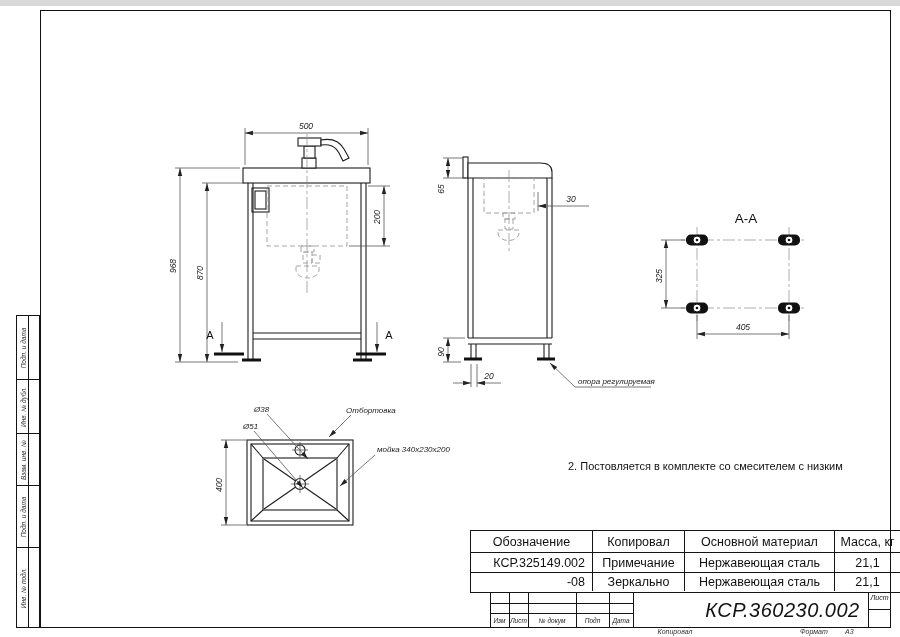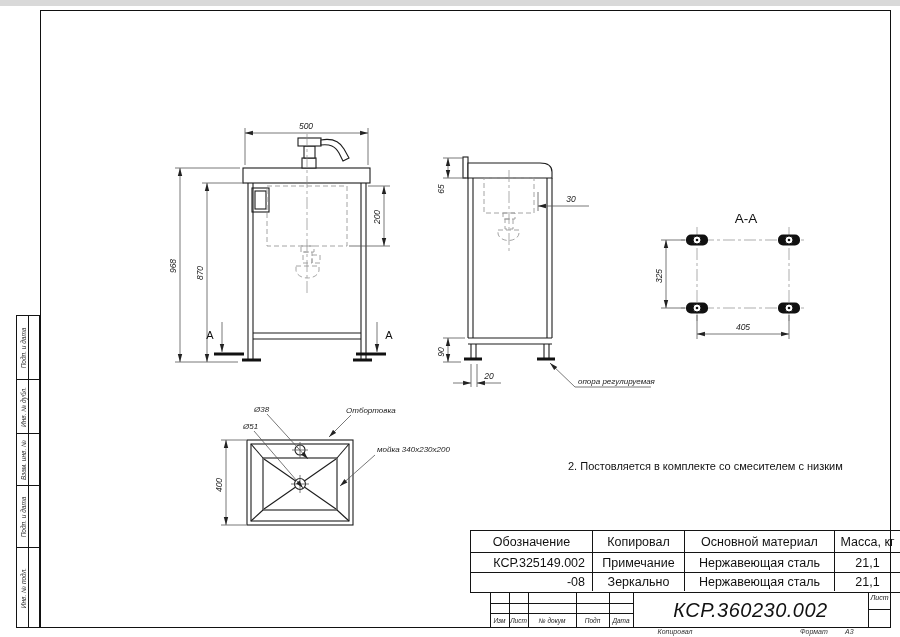--- a/index.html
+++ b/index.html
@@ -30,21 +30,21 @@
         border-left:1.1px solid #141414;border-top:1.1px solid #141414;overflow:hidden;white-space:nowrap;}
   .spec .c:nth-child(4n+1){border-left:none;}
   .spec .c:nth-child(-n+4){border-top:none;}
   .spec .r{justify-content:flex-end;padding-right:7px;}
   .vline{position:absolute;width:1.2px;background:#141414;}
   .hline{position:absolute;height:1.2px;background:#141414;}
   .tb-lab{position:absolute;font:italic 6.5px "Liberation Sans",sans-serif;color:#222;
           text-align:center;top:616px;height:10px;line-height:10px;}
   .docnum{position:absolute;left:633px;top:593px;width:235px;height:35px;display:flex;
           align-items:center;justify-content:center;font:italic 20px "Liberation Sans",sans-serif;
-          letter-spacing:0.5px;color:#111;}
+          letter-spacing:0.5px;color:#111;padding-left:32px;}
   .sheetlab{position:absolute;left:868px;top:594px;width:23px;text-align:center;
           font:italic 7px "Liberation Sans",sans-serif;}
   .sheetnum{position:absolute;left:868px;top:611px;width:23px;text-align:center;
           font:italic 10.5px "Liberation Sans",sans-serif;margin-left:44px;}
   .underlab{position:absolute;top:628px;font:italic 7px "Liberation Sans",sans-serif;color:#333;}
   .stamps{position:absolute;left:16px;top:315px;width:24px;height:313px;box-sizing:border-box;
           border:1.3px solid #141414;display:flex;flex-direction:column;}
   .stamp{position:relative;box-sizing:border-box;}
   .stamp + .stamp{border-top:1.2px solid #141414;}
   .stamp .half{position:absolute;left:0;top:0;bottom:0;width:11px;border-right:1.1px solid #141414;}

